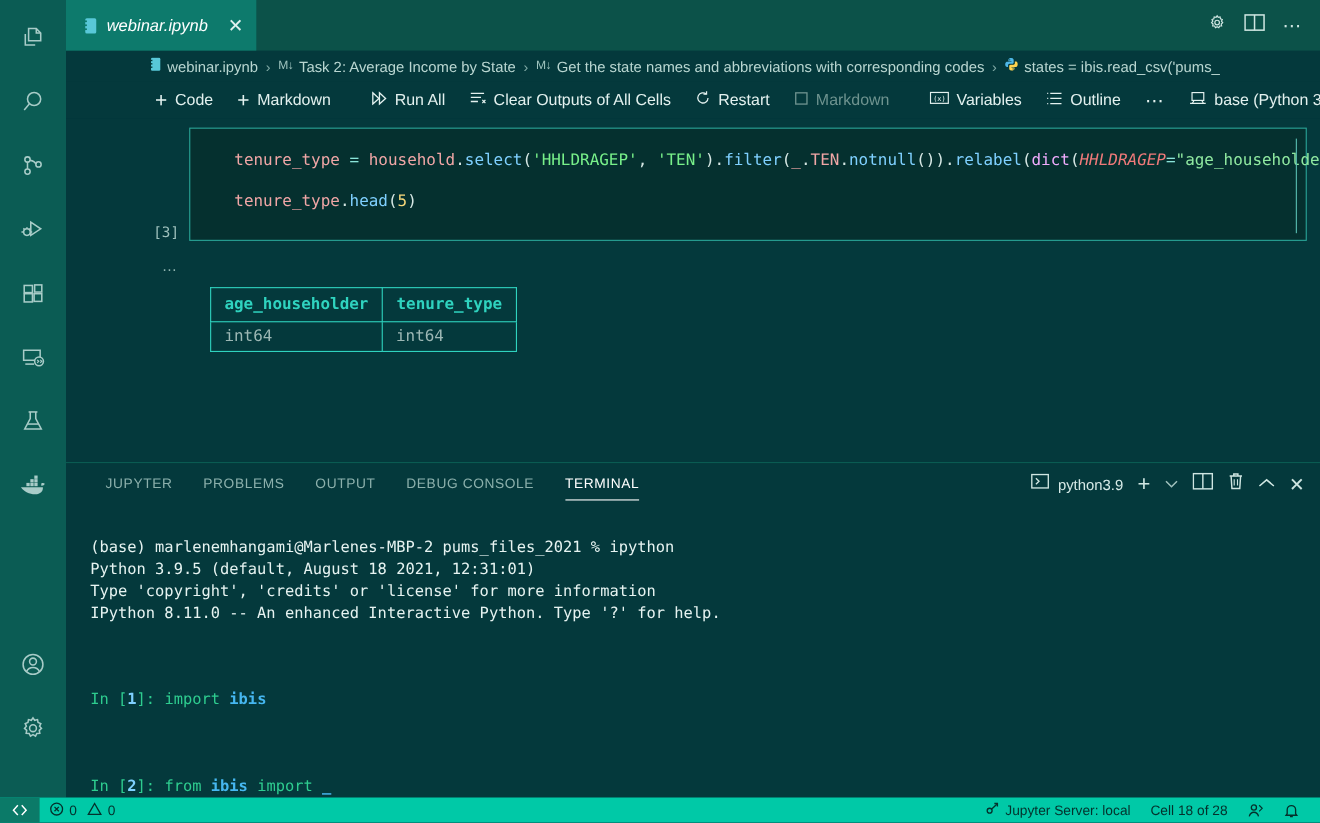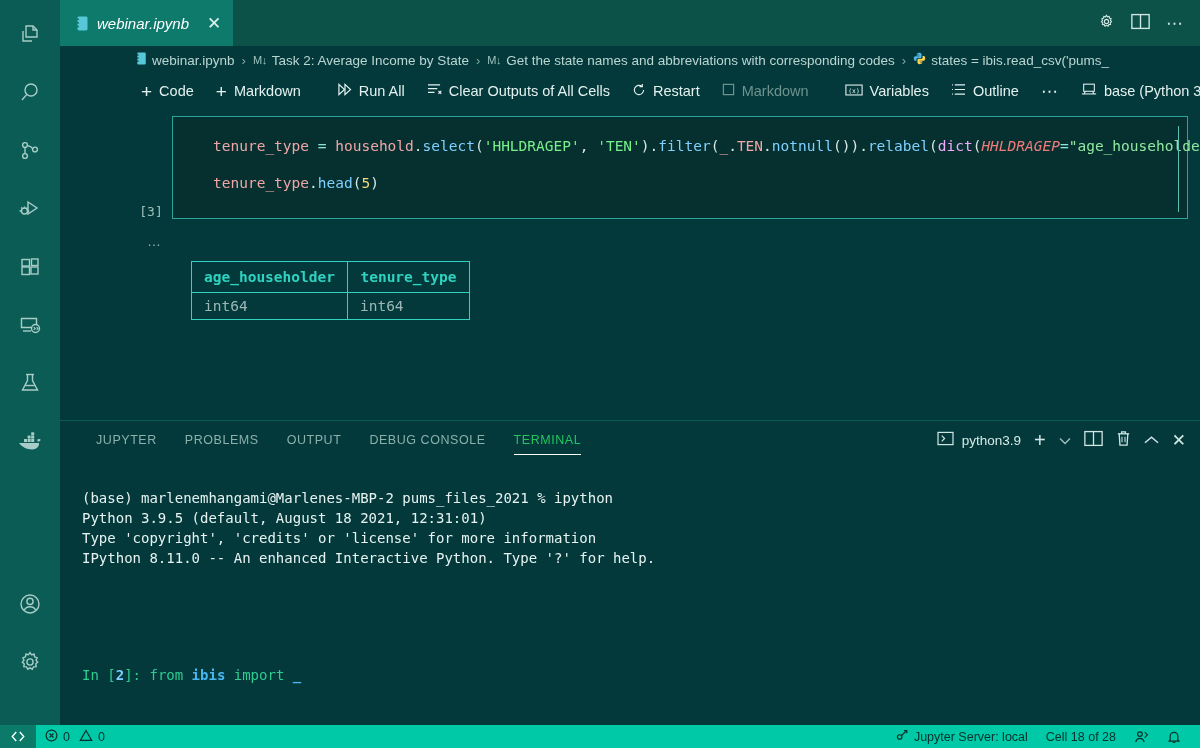--- a/index.html
+++ b/index.html
@@ -118,21 +118,21 @@
   .out-table col.c2 { width: 122px; }
 
   
   .panel { height: 305px; flex: 0 0 305px; background: #04393c; display: flex; flex-direction: column;
            border-top: 1px solid #0a5b52; }
   .panel-head { height: 38px; display: flex; align-items: stretch; padding-left: 22px; }
   .ptab {
     display: flex; align-items: center; padding: 0 14px; font-size: 12.5px; letter-spacing: .55px;
     color: #8cb0ac; position: relative;
   }
-  .ptab.active { color: #22c55e; }
+  .ptab.active { color: #ffffff; }
   .ptab.active::after {
     content: ""; position: absolute; left: 14px; right: 14px; bottom: 4px; height: 1.5px; background: #ffffff;
   }
   .panel-actions { margin-left: auto; display: flex; align-items: center; gap: 13px; padding-right: 14px; color: #cfe6e2; }
   .term-name { font-size: 13.5px; color: #d6eae7; }
   .term-chip { display: inline-flex; align-items: center; gap: 8px; text-align: center; }
 
   .terminal {
     flex: 1; min-height: 0; padding: 10px 0 0 22px;
     font-family: "DejaVu Sans Mono", monospace; font-size: 14px; line-height: 1.42;
@@ -475,20 +475,21 @@
                   <path d="M1 8l7-6 7 6"></path>
                 </svg>
             </span>
             <span style="font-size:17px;line-height:1">✕</span>
           </div>
         </div>
 
         <div class="terminal">
 <div>(base) marlenemhangami@Marlenes-MBP-2 pums_files_2021 % ipython</div><div>Python 3.9.5 (default, August 18 2021, 12:31:01)</div><div>Type 'copyright', 'credits' or 'license' for more information</div><div>IPython 8.11.0 -- An enhanced Interactive Python. Type '?' for help.</div>
 <div class="t-blank"></div>
+<div><span class="t-green">In [</span><span class="t-num">1</span><span class="t-green">]: </span><span class="t-kw">import</span><span> </span><span class="t-mod">ibis</span></div>
 <div class="t-blank"></div>
 <div><span class="t-green">In [</span><span class="t-num">2</span><span class="t-green">]: </span><span class="t-kw">from</span><span> </span><span class="t-mod">ibis</span><span> </span><span class="t-kw">import</span><span> </span><span class="t-mod">_</span></div>
 
 
         </div>
       </div>
 
     </div>
   </div>
 

